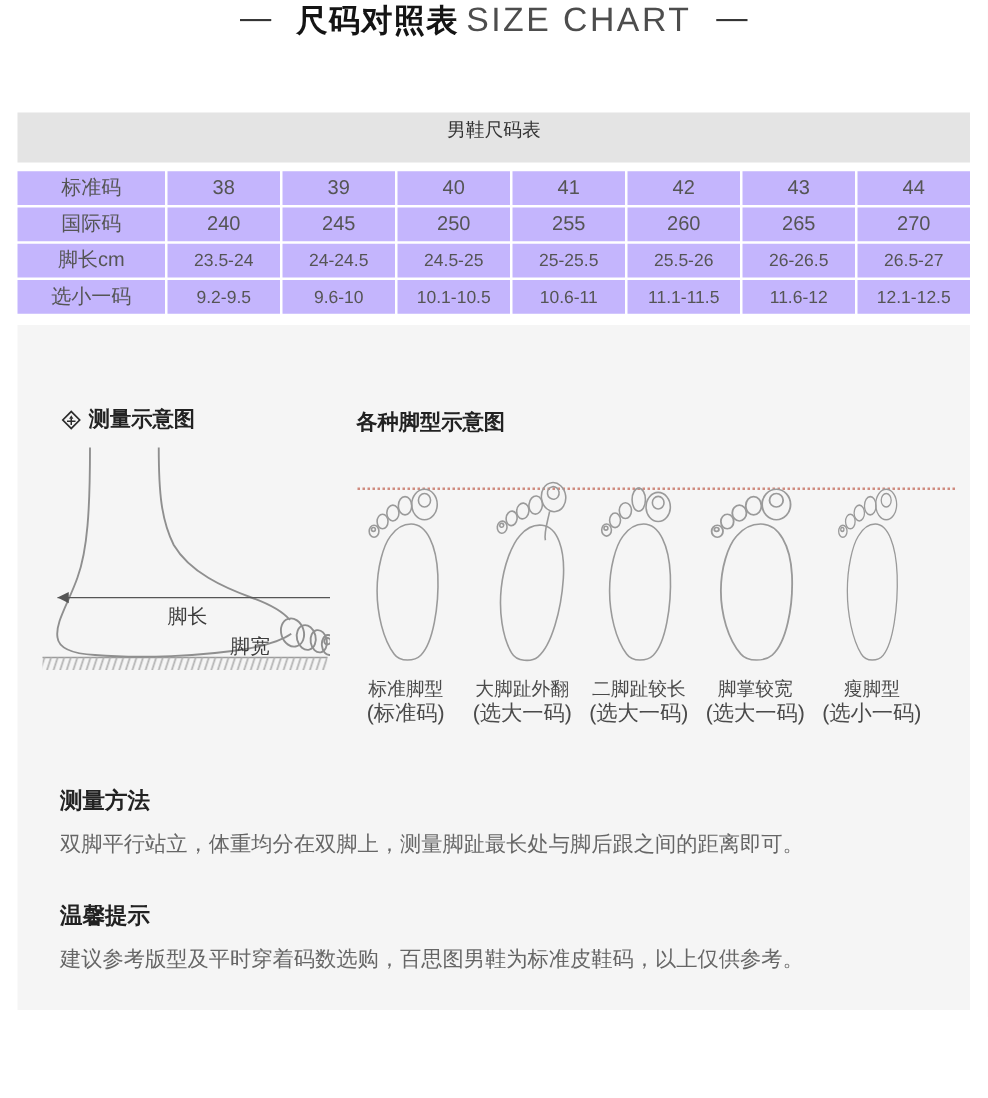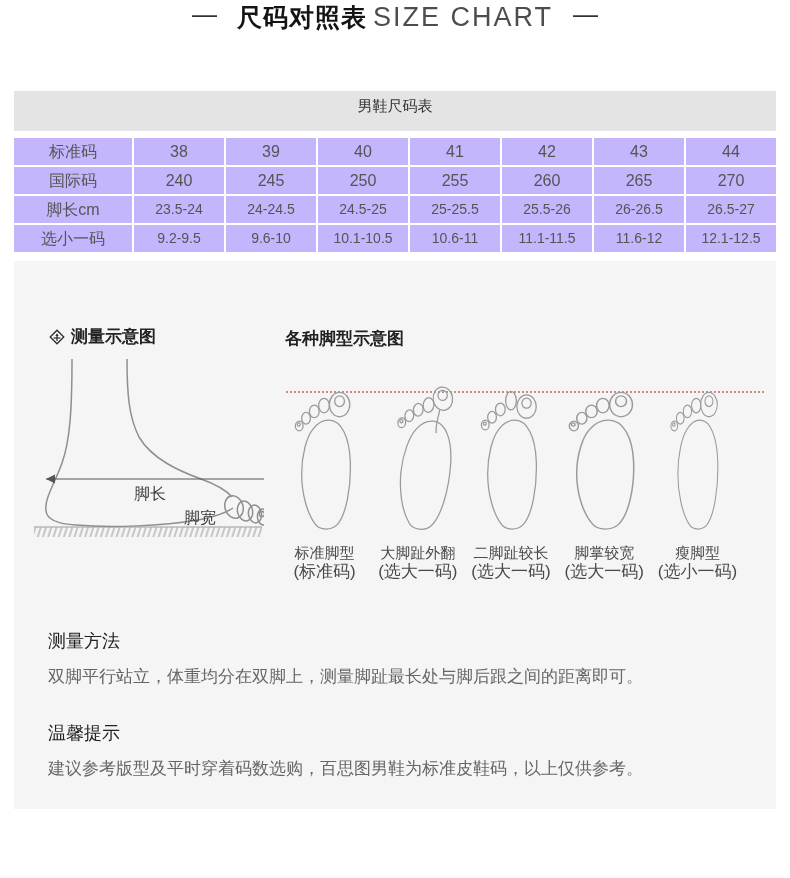--- a/index.html
+++ b/index.html
@@ -32,21 +32,21 @@
 
   .dotted-line { position:absolute; left:272px; top:130px; width:478px;
                  border-top:2px dotted #cf8b7f; }
 
   .feet-row { position:absolute; left:264px; top:126px; width:466px; display:flex; }
   .foot-col { flex:1 1 0; text-align:center; }
   .foot-col svg { display:block; margin:0 auto; overflow:visible; }
   .foot-name { margin-top:8px; font-size:15px; color:#4a4a4a; line-height:19px; white-space:nowrap; }
   .foot-note { font-size:17px; color:#4a4a4a; line-height:19px; white-space:nowrap; }
 
-  .para-title { position:absolute; left:34px; font-size:18px; font-weight:normal; color:#222; }
+  .para-title { position:absolute; left:34px; font-size:18px; font-weight:bold; color:#222; }
   .para-body  { position:absolute; left:34px; font-size:17px; color:#666; white-space:nowrap; }
   .method-title { top:368px; }
   .method-body  { top:404px; }
   .tips-title   { top:460px; }
   .tips-body    { top:496px; }
 
   .sketch { stroke:#8f8f8f; stroke-width:1.5; fill:none; }
   .sketch-thin { stroke:#9a9a9a; stroke-width:1.3; fill:none; }
   svg text { font-family:"Liberation Sans","DejaVu Sans",sans-serif; }
 </style>

